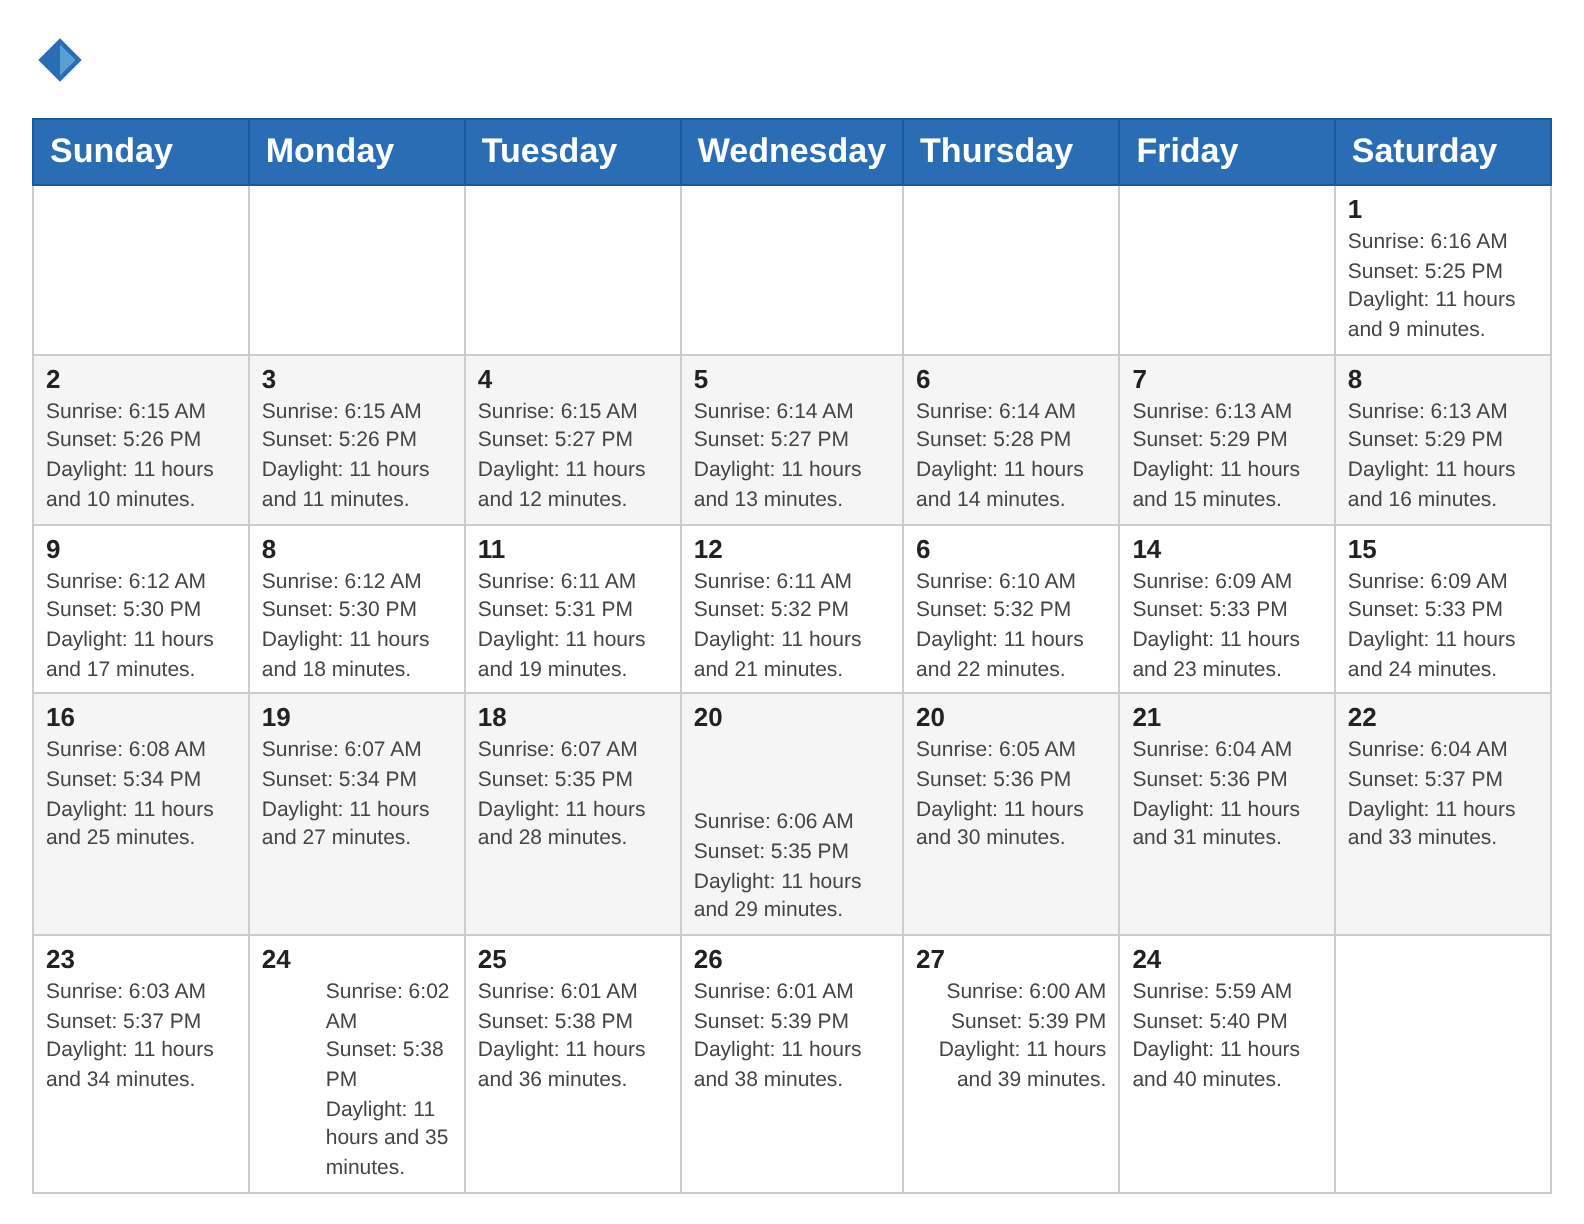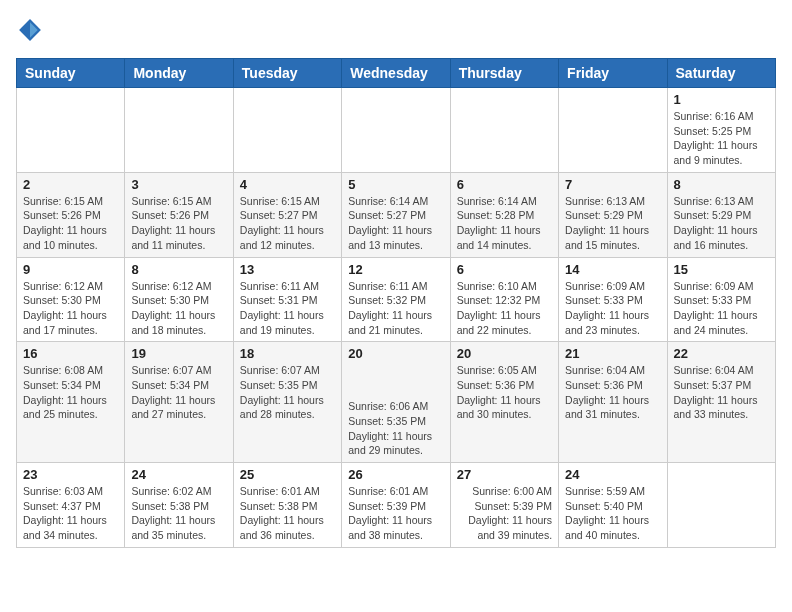--- a/index.html
+++ b/index.html
@@ -47,21 +47,21 @@
     .calendar {
       width: 100%;
       border-collapse: collapse;
       border: 1px solid #ccc;
     }
     .calendar th {
       background: #2a6db5;
       color: #fff;
       text-align: left;
       padding: 6px 8px;
-      font-size: 14px;
+      font-size: 17px;
       border: 1px solid #1a5a9a;
     }
     .calendar td {
       vertical-align: top;
       border: 1px solid #ccc;
       padding: 4px 6px;
       width: calc(100% / 7);
       min-height: 90px;
       font-size: 11px;
       color: #333;
@@ -184,35 +184,35 @@
 Sunset: 5:30 PM
 Daylight: 11 hours and 17 minutes.</div>
         </td>
         <td>
           <div class="day-number">8</div>
           <div class="day-info" style="white-space: pre-line;">Sunrise: 6:12 AM
 Sunset: 5:30 PM
 Daylight: 11 hours and 18 minutes.</div>
         </td>
         <td>
-          <div class="day-number">13</div>
+          <div class="day-number">11</div>
           <div class="day-info" style="white-space: pre-line;">Sunrise: 6:11 AM
 Sunset: 5:31 PM
 Daylight: 11 hours and 19 minutes.</div>
         </td>
         <td>
           <div class="day-number">12</div>
           <div class="day-info" style="white-space: pre-line;">Sunrise: 6:11 AM
 Sunset: 5:32 PM
 Daylight: 11 hours and 21 minutes.</div>
         </td>
         <td>
           <div class="day-number">6</div>
           <div class="day-info" style="white-space: pre-line;">Sunrise: 6:10 AM
-Sunset: 12:32 PM
+Sunset: 5:32 PM
 Daylight: 11 hours and 22 minutes.</div>
         </td>
         <td>
           <div class="day-number">14</div>
           <div class="day-info" style="white-space: pre-line;">Sunrise: 6:09 AM
 Sunset: 5:33 PM
 Daylight: 11 hours and 23 minutes.</div>
         </td>
         <td>
           <div class="day-number">15</div>
@@ -262,26 +262,26 @@
           <div class="day-number">22</div>
           <div class="day-info" style="white-space: pre-line;">Sunrise: 6:04 AM
 Sunset: 5:37 PM
 Daylight: 11 hours and 33 minutes.</div>
         </td>
       </tr>
       <tr>
         <td>
           <div class="day-number">23</div>
           <div class="day-info" style="white-space: pre-line;">Sunrise: 6:03 AM
-Sunset: 4:37 PM
+Sunset: 5:37 PM
 Daylight: 11 hours and 34 minutes.</div>
         </td>
         <td>
           <div class="day-number">24</div>
-          <div class="day-info" style="white-space: pre-line;">Sunrise: 6:02 AM
+          <div class="day-info" style="white-space: pre-line; margin-left: 32px;">Sunrise: 6:02 AM
 Sunset: 5:38 PM
 Daylight: 11 hours and 35 minutes.</div>
         </td>
         <td>
           <div class="day-number">25</div>
           <div class="day-info" style="white-space: pre-line;">Sunrise: 6:01 AM
 Sunset: 5:38 PM
 Daylight: 11 hours and 36 minutes.</div>
         </td>
         <td>

